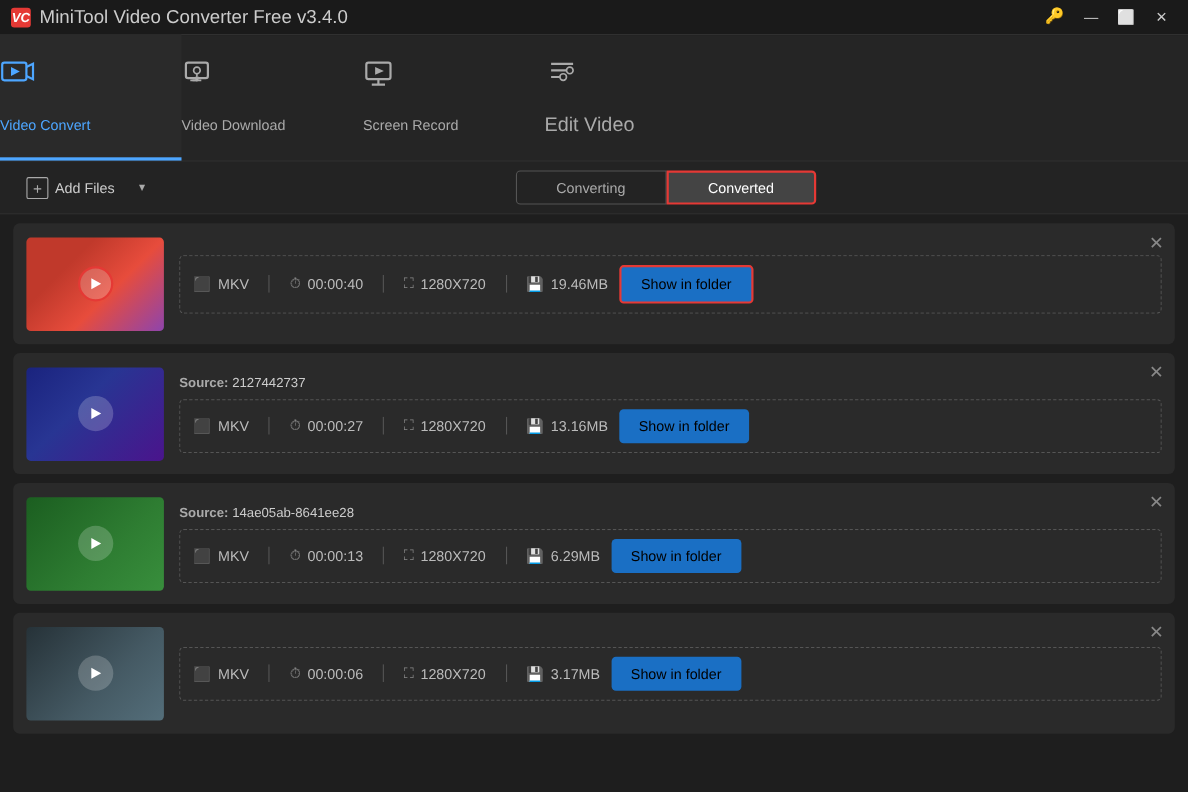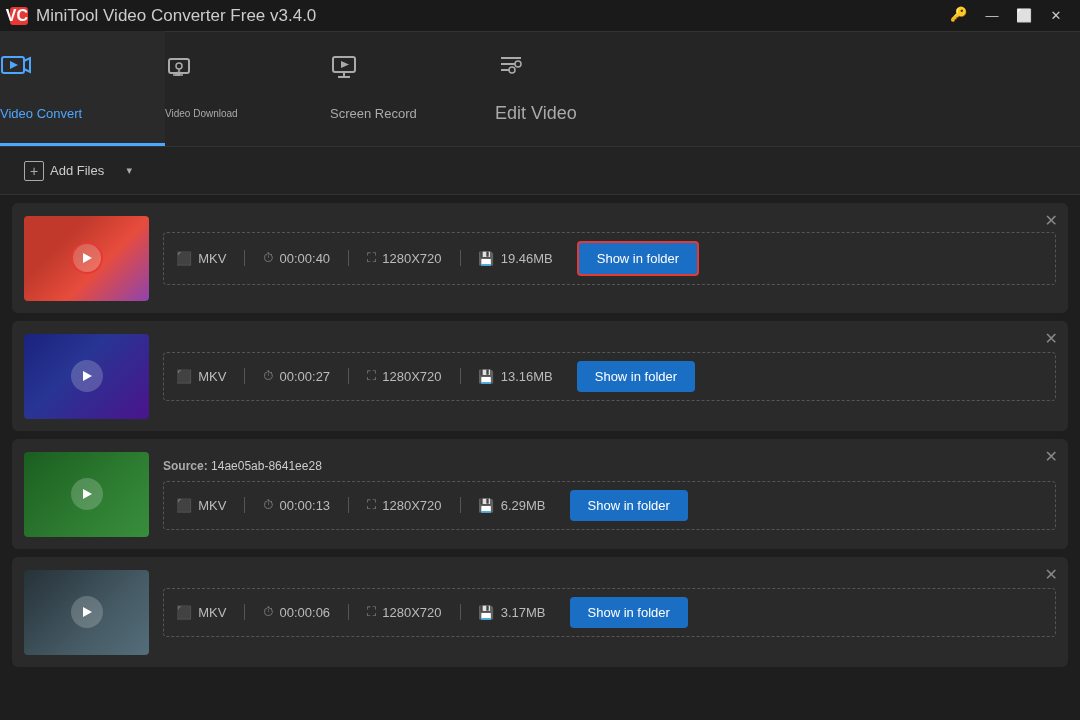--- a/index.html
+++ b/index.html
@@ -12,23 +12,24 @@
       display: flex;
       align-items: center;
       padding: 0 10px;
       border-bottom: 1px solid #333;
       user-select: none;
     }
     .title-bar-logo {
       width: 18px; height: 18px;
       background: #e53935;
       border-radius: 3px;
-      display: flex; align-items: center; justify-content: flex-end;
-      font-size: 16px; font-weight: bold; color: #fff;
+      display: flex; align-items: center; justify-content: center;
+      font-size: 12px; font-weight: bold; color: #fff;
       margin-right: 8px;
+      font-style: italic;
     }
     .title-bar-title {
       font-size: 17px; color: #ccc; flex: 1;
     }
     .title-bar-controls { display: flex; gap: 4px; }
     .title-bar-btn {
       width: 28px; height: 20px;
       background: transparent; border: none;
       color: #ccc; font-size: 13px; cursor: pointer;
       display: flex; align-items: center; justify-content: center;
@@ -184,27 +185,27 @@
     .meta-item {
       display: flex; align-items: center; gap: 6px;
       color: #bbb; font-size: 13px;
     }
     .meta-sep { width: 1px; height: 16px; background: #555; margin: 0 18px; }
     .meta-icon { font-size: 13px; color: #888; }
 
     .show-folder-btn {
       padding: 8px 18px;
       background: #1a6fc4;
-      color: #ffffff;
+      color: #000000;
       border: none;
       border-radius: 4px;
       font-size: 13px;
       cursor: pointer;
       white-space: nowrap;
-      margin-left: 24px;
+      margin-left: 10px;
     }
     .show-folder-btn.red-border-btn {
       border: 2px solid #e53935;
     }
 
     .close-btn {
       position: absolute;
       top: 8px; right: 10px;
       background: transparent; border: none;
       color: #888; font-size: 16px; cursor: pointer;
@@ -240,21 +241,21 @@
   <div class="nav-item">
     <span class="nav-icon">
       <svg width="32" height="28" viewBox="0 0 32 28" fill="none">
         <rect x="4" y="4" width="20" height="14" rx="2" stroke="#aaa" stroke-width="2" fill="none"></rect>
         <circle cx="14" cy="11" r="3" stroke="#aaa" stroke-width="1.5" fill="none"></circle>
         <polyline points="14,14 14,20 8,20" stroke="#aaa" stroke-width="1.5" fill="none"></polyline>
         <line x1="10" y1="20" x2="18" y2="20" stroke="#aaa" stroke-width="1.5"></line>
         <polyline points="12,17 14,20 16,17" stroke="#aaa" stroke-width="1.5" fill="none"></polyline>
       </svg>
     </span>
-    <span style="color:#aaa; font-size:10px;">Video Download</span>
+    <span style="color:#aaa; font-size:13px;">Video Download</span>
   </div>
   <div class="nav-item">
     <span class="nav-icon">
       <svg width="32" height="28" viewBox="0 0 32 28" fill="none">
         <rect x="3" y="4" width="22" height="15" rx="2" stroke="#aaa" stroke-width="2" fill="none"></rect>
         <polygon points="11,8 11,15 19,11.5" fill="#aaa"></polygon>
         <line x1="14" y1="19" x2="14" y2="24" stroke="#aaa" stroke-width="2"></line>
         <line x1="8" y1="24" x2="20" y2="24" stroke="#aaa" stroke-width="2"></line>
       </svg>
     </span>
@@ -274,20 +275,24 @@
   </div>
   <div class="nav-spacer"></div>
 </div>
 
 <div class="toolbar">
   <button class="add-files-btn">
     <div class="add-files-plus">+</div>
     <span>Add Files</span>
   </button>
   <button class="add-files-dropdown">▾</button>
+  <div class="tab-group">
+    <button class="tab-btn">Converting</button>
+    <button class="tab-btn active">Converted</button>
+  </div>
 </div>
 
 <div class="content" id="video-list">
     <div class="video-card">
     <div class="video-thumbnail thumb-1">
       <div class="play-btn-overlay red-border">
         <svg class="play-icon-svg" viewBox="0 0 12 12">
             <polygon points="2,1 11,6 2,11" fill="#fff"></polygon>
           </svg>
       </div>
@@ -320,20 +325,23 @@
   </div>
     <div class="video-card">
     <div class="video-thumbnail thumb-2">
       <div class="play-btn-overlay ">
         <svg class="play-icon-svg" viewBox="0 0 12 12">
             <polygon points="2,1 11,6 2,11" fill="#fff"></polygon>
           </svg>
       </div>
     </div>
     <div class="card-info">
+      <div class="card-source">
+        <strong>Source:</strong> <span>2127442737</span>
+      </div>
       <div class="card-meta-row">
         <div class="meta-item">
           <span class="meta-icon">⬛</span>
           <span>MKV</span>
         </div>
         <div class="meta-sep"></div>
         <div class="meta-item">
           <span class="meta-icon">⏱</span>
           <span>00:00:27</span>
         </div>

